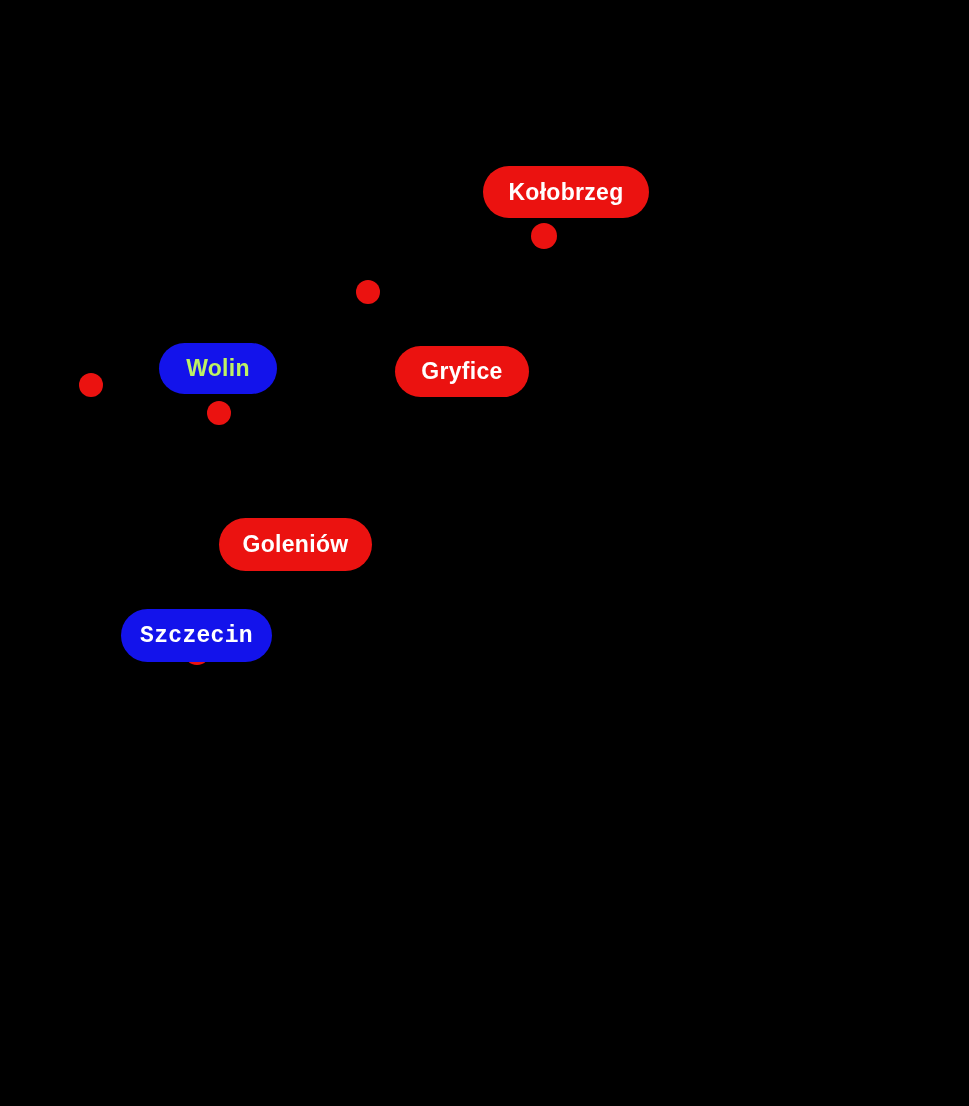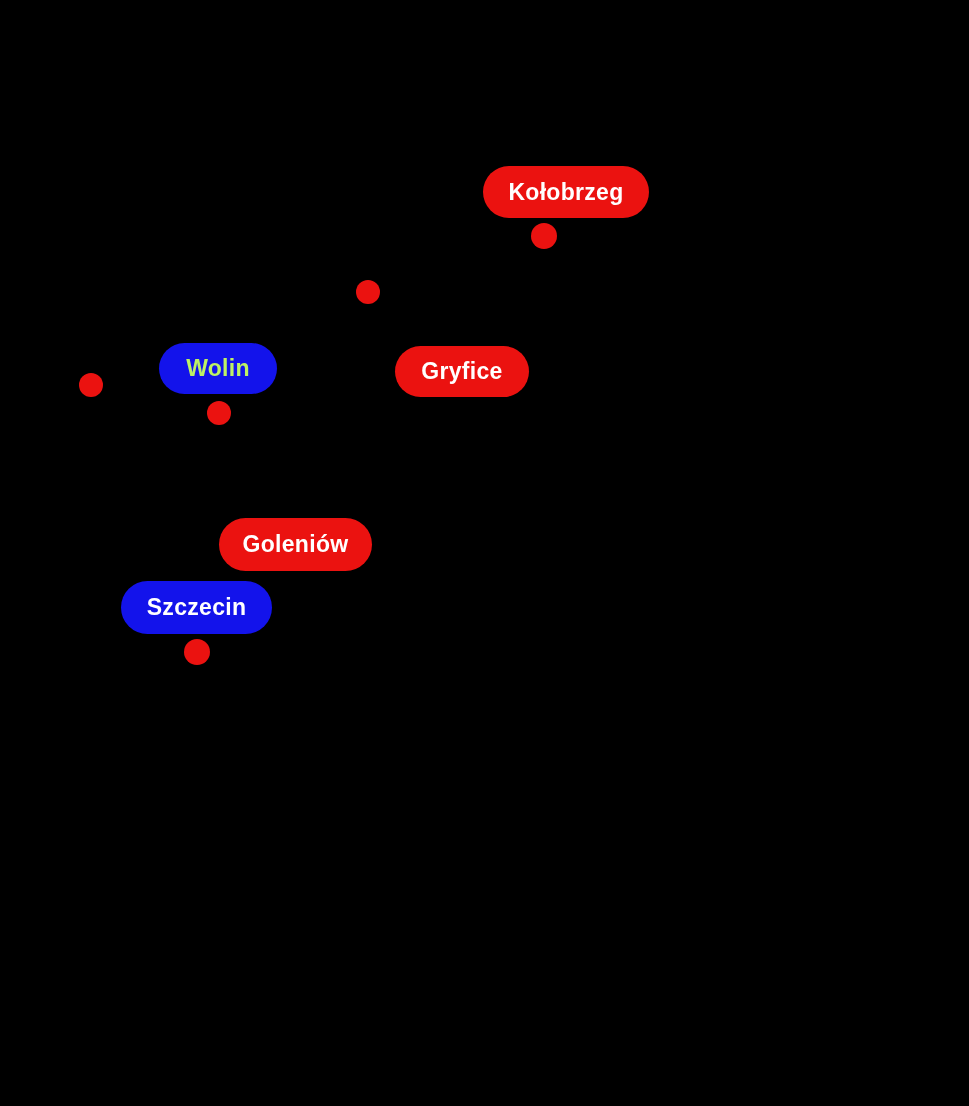--- a/index.html
+++ b/index.html
@@ -45,14 +45,14 @@
     <div class="pill" style="left: 483px; top: 166px; width: 166px; height: 52px; background: rgb(235, 18, 16); color: rgb(255, 255, 255);">Kołobrzeg</div>
     <div class="dot" style="left: 356px; top: 280px; width: 24px; height: 24px; background: rgb(235, 18, 16);"></div>
     <div class="dot" style="left: 403px; top: 356px; width: 24px; height: 24px; background: rgb(235, 18, 16);"></div>
     <div class="pill" style="left: 395px; top: 298px; width: 134px; height: 51px; background: rgb(235, 18, 16); color: rgb(255, 255, 255); margin-top: 48px;">Gryfice</div>
     <div class="dot" style="left: 207px; top: 401px; width: 24px; height: 24px; background: rgb(235, 18, 16);"></div>
     <div class="pill" style="left: 159px; top: 343px; width: 118px; height: 51px; background: rgb(19, 19, 235); color: #bef264;">Wolin</div>
     <div class="dot" style="left: 79px; top: 373px; width: 24px; height: 24px; background: rgb(235, 18, 16);"></div>
     <div class="dot" style="left: 285px; top: 545px; width: 24px; height: 24px; background: rgb(235, 18, 16);"></div>
     <div class="pill" style="left: 219px; top: 486px; width: 153px; height: 53px; background: rgb(235, 18, 16); color: rgb(255, 255, 255); margin-top: 32px;">Goleniów</div>
     <div class="dot" style="left: 184px; top: 639px; width: 26px; height: 26px; background: rgb(235, 18, 16);"></div>
-    <div class="pill" style="left: 121px; top: 581px; width: 151px; height: 53px; background: rgb(19, 19, 235); color: rgb(255, 255, 255);">Szczecin</div>
+    <div class="pill" style="left: 121px; top: 609px; width: 151px; height: 53px; background: rgb(19, 19, 235); color: rgb(255, 255, 255); font-family: Liberation Mono, monospace;">Szczecin</div>
   </div>
 
 </body></html>

